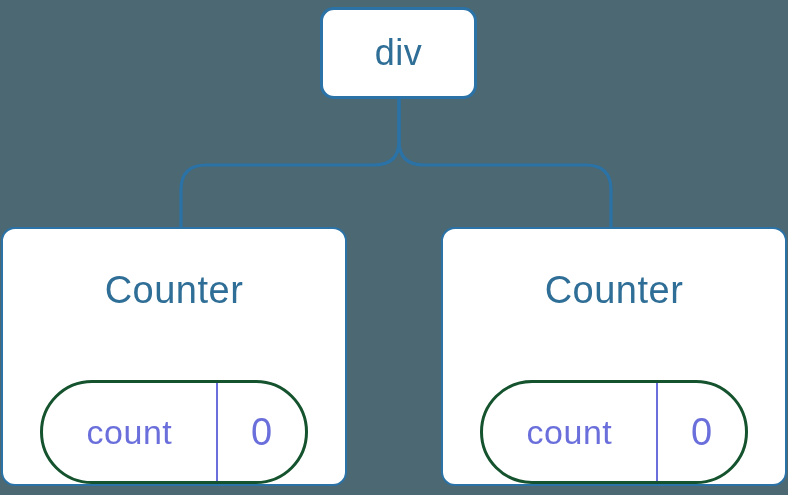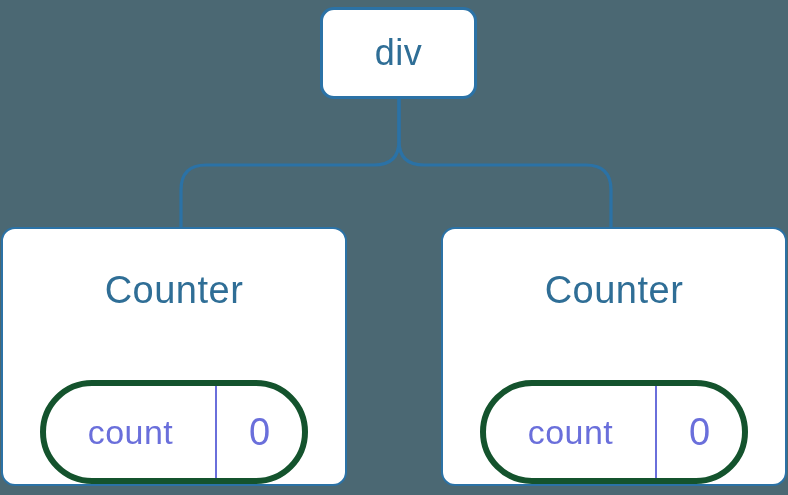--- a/index.html
+++ b/index.html
@@ -69,21 +69,21 @@
     color: #2F6E96;
     font-size: 38px;
     font-weight: 500;
     line-height: 46px;
     letter-spacing: 0.5px;
   }
   .state-pill {
     margin-top: 33px;
     width: 268px;
     height: 104px;
-    border: 6px solid #14532d;
+    border: 3px solid #14532d;
     border-radius: 53px;
     box-sizing: border-box;
     display: flex;
     align-items: stretch;
     overflow: hidden;
   }
   .pill-key-cell {
     flex: 0 0 66%;
     display: flex;
     align-items: center;

